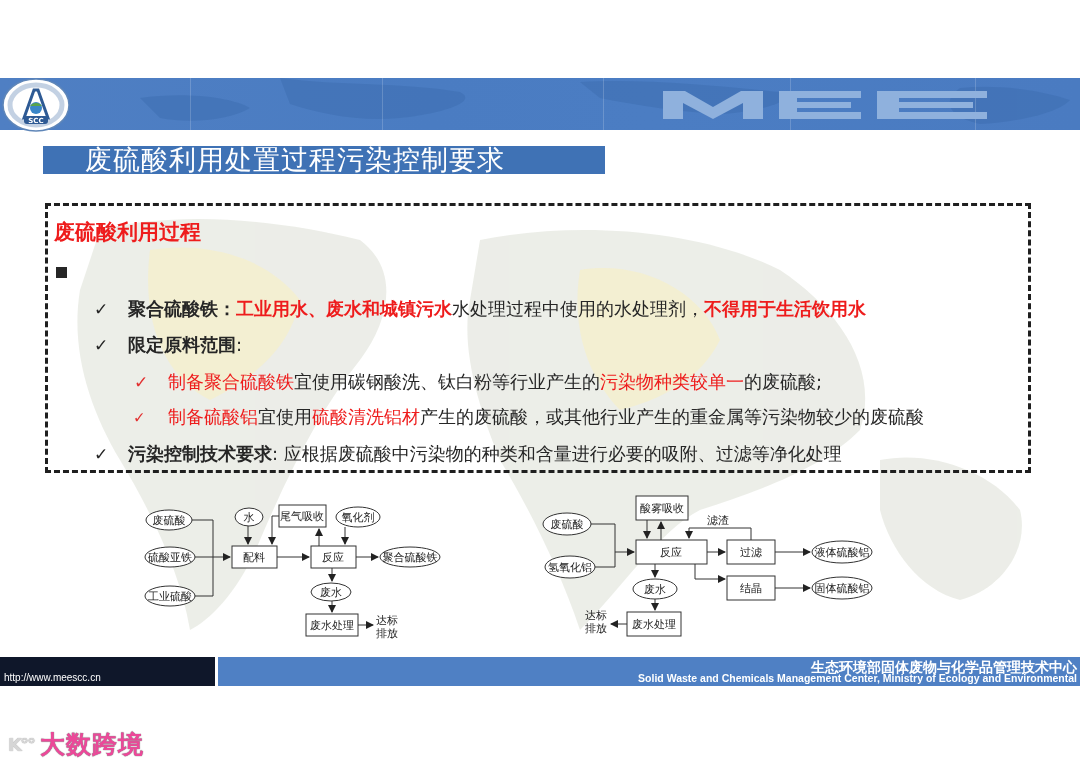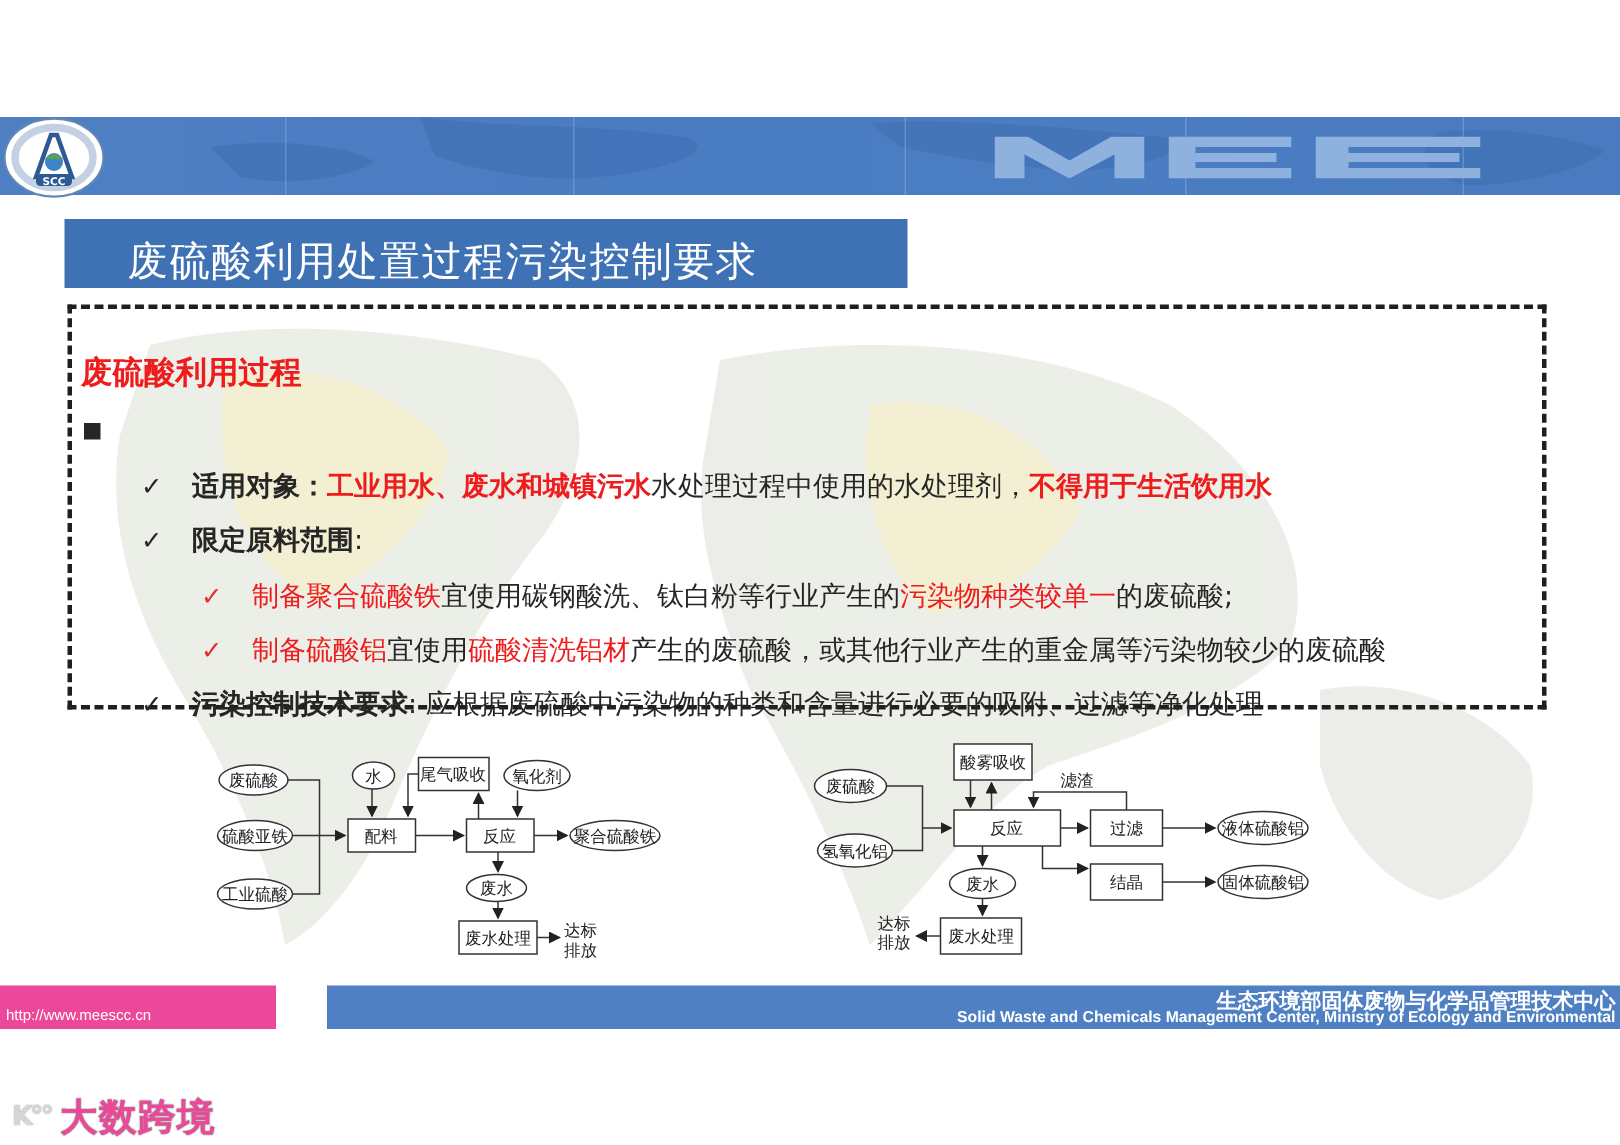--- a/index.html
+++ b/index.html
@@ -12,41 +12,41 @@
     
     .banner { position: absolute; left: 0; top: 78px; width: 1080px; height: 52px;
       background: linear-gradient(90deg, #4f7fc3 0%, #4a7cc2 40%, #4b7dc3 60%, #4a7bc1 100%); z-index: 1; }
     .banner-sep { position: absolute; top: 0; width: 1px; height: 52px; background: rgba(255,255,255,0.18); }
     .banner-map { position: absolute; left: 80px; top: 0; width: 1000px; height: 52px; }
     .mee { position: absolute; left: 663px; top: 13px; height: 28px; display: flex; gap: 16px; }
 
     .logo { position: absolute; left: 2px; top: 78px; width: 68px; height: 54px; z-index: 3; }
 
     
-    .title-bar { position: absolute; left: 43px; top: 146px; width: 562px; height: 46px; background: #3f72b5; z-index: 2;
-      display: flex; align-items: flex-end; padding-left: 42px; }
+    .title-bar { position: absolute; left: 43px; top: 146px; width: 562px; height: 28px; background: #3f72b5; z-index: 2;
+      display: flex; align-items: center; padding-left: 42px; }
     .title-bar span { color: #ffffff; font-size: 27px; letter-spacing: 1px; font-family: "DejaVu Sans", sans-serif; }
 
     
     .content-box { position: absolute; left: 45px; top: 203px; width: 986px; height: 270px; border: 3px dashed #1f1f1f; z-index: 2; }
-    .line { position: absolute; white-space: nowrap; font-size: 18px; line-height: 24px; margin-top: 16px; }
+    .line { position: absolute; white-space: nowrap; font-size: 18px; line-height: 24px; }
     .red { color: #ee1c1c; }
     .bold { font-weight: bold; }
     .sec-title { left: 6px; top: 14px; font-size: 21px; font-weight: bold; color: #ee1c1c; }
     .bullet-sq { display: inline-block; width: 11px; height: 11px; background: #262626; margin-right: 20px; vertical-align: 1px; }
     .check { display: inline-block; width: 22px; margin-right: 12px; font-size: 17px; }
     .check.red { color: #e23030; }
 
     
     .diagram { position: absolute; z-index: 2; }
     .diagram text { font-family: "DejaVu Serif", "Liberation Serif", serif; font-size: 11px; fill: #222; }
 
     
     .footer { position: absolute; left: 0; top: 657px; width: 1080px; height: 29px; z-index: 2; }
-    .footer-left { position: absolute; left: 0; top: 0; width: 184px; height: 29px; background: #ec4899; }
+    .footer-left { position: absolute; left: 0; top: 0; width: 215px; height: 29px; background: #0f172a; }
     .footer-right { position: absolute; left: 218px; top: 0; width: 862px; height: 29px; background: #4f80c4; }
     .footer-url { position: absolute; left: 4px; top: 15px; font-family: "Liberation Sans", sans-serif; font-size: 10px; color: #ffffff; }
     .footer-cn { position: absolute; right: 3px; top: 2px; font-size: 14px; font-weight: bold; color: #ffffff; }
     .footer-en { position: absolute; right: 3px; top: 15px; font-family: "Liberation Sans", sans-serif; font-size: 10.5px; font-weight: bold; color: #ffffff; text-align: center; }
 
     .watermark { position: absolute; left: 8px; top: 728px; display: flex; align-items: center; z-index: 3; }
     .wm-icon { font-family: "DejaVu Sans", sans-serif; font-size: 18px; color: #d6d6d6; font-weight: bold; letter-spacing: -2px; text-shadow: 0 0 1px #999; }
     .wm-text { font-size: 25px; color: #ec4899; font-weight: bold; margin-left: 6px; text-shadow: 0 0 1px #888, 0 0 1px #888; letter-spacing: 1px; }
   </style>
 </head>
@@ -106,32 +106,32 @@
 </div>
 
 <div class="content-box">
   <div class="line sec-title">废硫酸利用过程</div>
 
   <div class="line bold" style="left:8px; top:55px;">
     <span class="bullet-sq"></span>
   </div>
 
   <div class="line" style="left:46px; top:91px;">
-    <span class="check">✓</span><span class="bold">适用对象：</span><span class="red bold">工业用水、废水和城镇污水</span><span>水处理过程中使用的水处理剂，</span><span class="red bold">不得用于生活饮用水</span>
+    <span class="check">✓</span><span class="bold">聚合硫酸铁：</span><span class="red bold">工业用水、废水和城镇污水</span><span>水处理过程中使用的水处理剂，</span><span class="red bold">不得用于生活饮用水</span>
   </div>
 
   <div class="line" style="left:46px; top:127px;">
     <span class="check">✓</span><span class="bold">限定原料范围</span><span>:</span>
   </div>
 
   <div class="line" style="left:86px; top:164px;">
     <span class="check red">✓</span><span class="red">制备聚合硫酸铁</span><span>宜使用碳钢酸洗、钛白粉等行业产生的</span><span class="red">污染物种类较单一</span><span>的废硫酸;</span>
   </div>
 
-  <div class="line" style="left:86px; top:200px;">
+  <div class="line" style="left:86px; top:200px;font-family:Liberation Mono, monospace;">
     <span class="check red">✓</span><span class="red">制备硫酸铝</span><span>宜使用</span><span class="red">硫酸清洗铝材</span><span>产生的废硫酸，或其他行业产生的重金属等污染物较少的废硫酸</span>
   </div>
 
   <div class="line" style="left:46px; top:236px;">
     <span class="check">✓</span><span class="bold">污染控制技术要求</span><span>: 应根据废硫酸中污染物的种类和含量进行必要的吸附、过滤等净化处理</span>
   </div>
 </div>
 
 <svg class="diagram" style="left:140px; top:500px;" width="310" height="145" viewBox="0 0 310 145">
   <defs>

